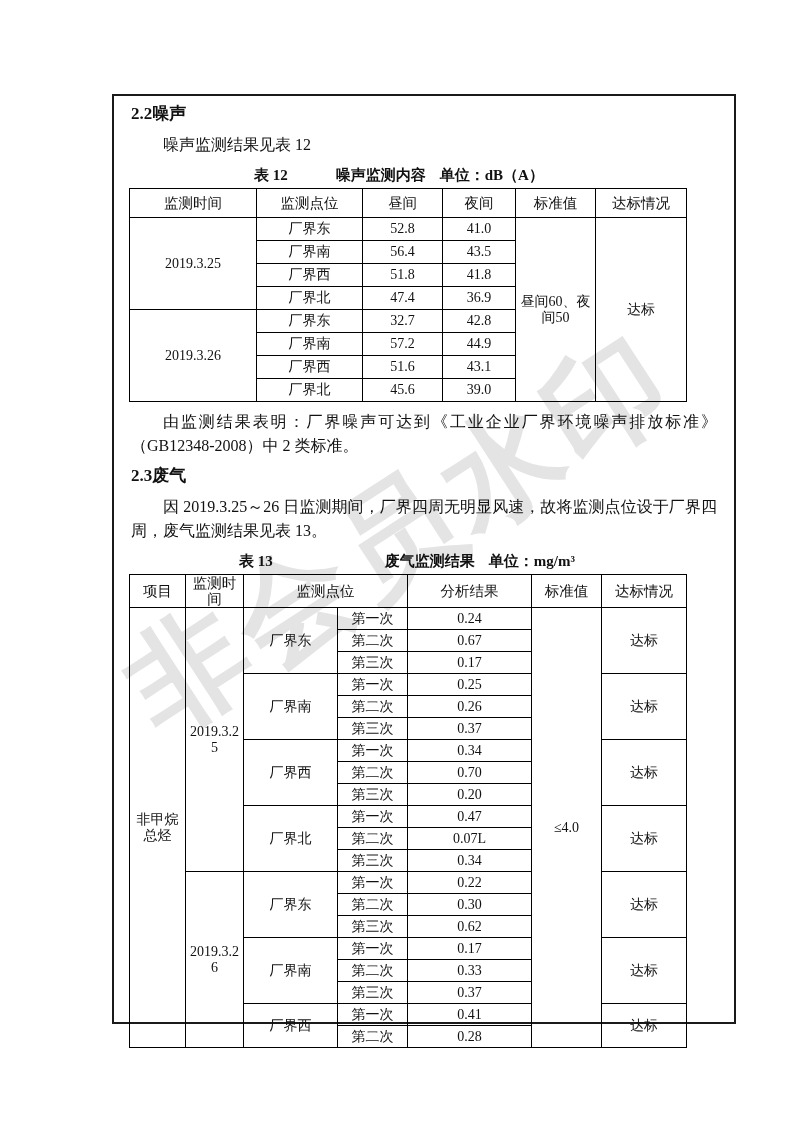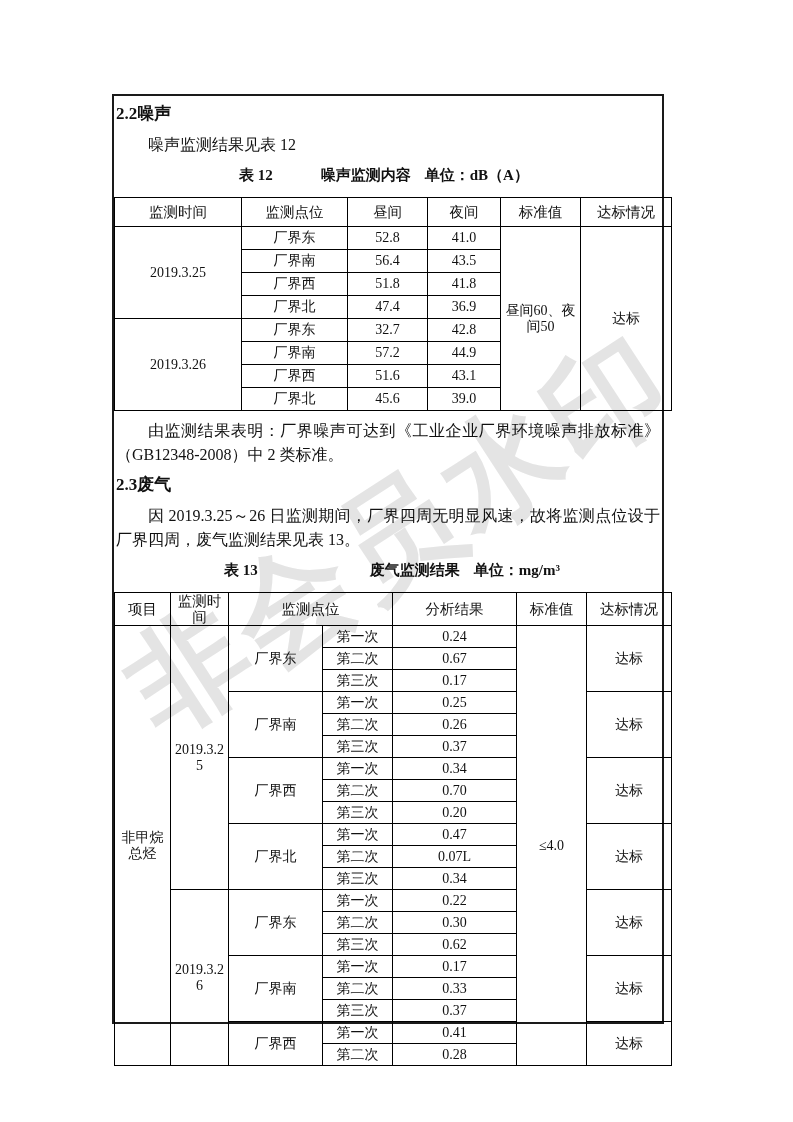--- a/index.html
+++ b/index.html
@@ -20,24 +20,24 @@
     letter-spacing: 6px;
     color: #e4e4e4;
     transform: rotate(-33deg);
     z-index: 0;
     white-space: nowrap;
     user-select: none;
   }
   .frame {
     position: absolute;
     left: 112px; top: 94px;
-    width: 552px; height: 930px;
+    width: 624px; height: 930px;
     border: 2px solid #1a1a1a;
     box-sizing: border-box;
-    padding: 0 0;
+    padding: 0 15px;
     z-index: 1;
   }
   .heading {
     font-size: 17px; font-weight: bold;
     margin: 7px 0 0 2px;
     line-height: 22px;
   }
   .para {
     font-size: 16px; line-height: 24px;
     text-align: justify;
@@ -53,21 +53,21 @@
   .caption-noise .cap-label { margin-left: 125px; }
   .caption-noise .cap-title { margin-left: 48px; }
   .caption-noise .cap-unit  { margin-left: 14px; }
   .caption-gas .cap-label { margin-left: 110px; }
   .caption-gas .cap-title { margin-left: 112px; }
   .caption-gas .cap-unit  { margin-left: 14px; }
   table.doc-table {
     border-collapse: collapse;
     table-layout: fixed;
     width: 557px;
-    margin-top: 12px;
+    margin-top: 3px;
   }
   .doc-table td, .doc-table th {
     border: 1px solid #000;
     text-align: center;
     vertical-align: middle;
     font-size: 14px;
     font-weight: normal;
     padding: 0 2px;
     line-height: 16px;
     overflow: hidden;

